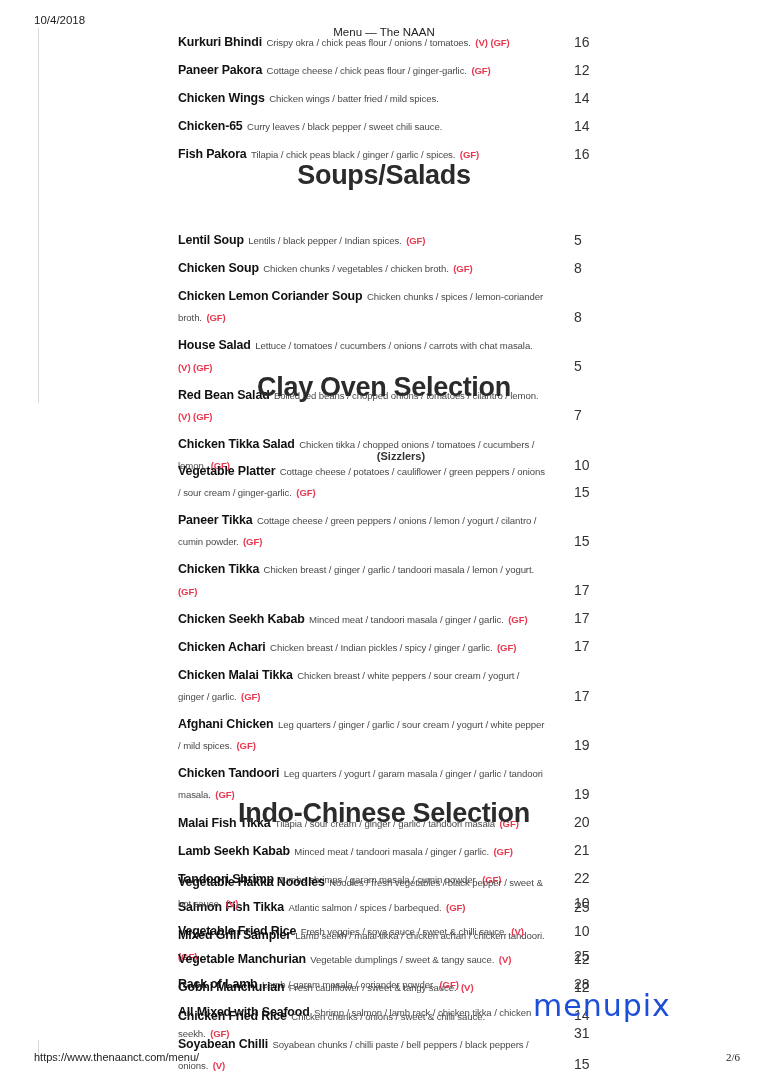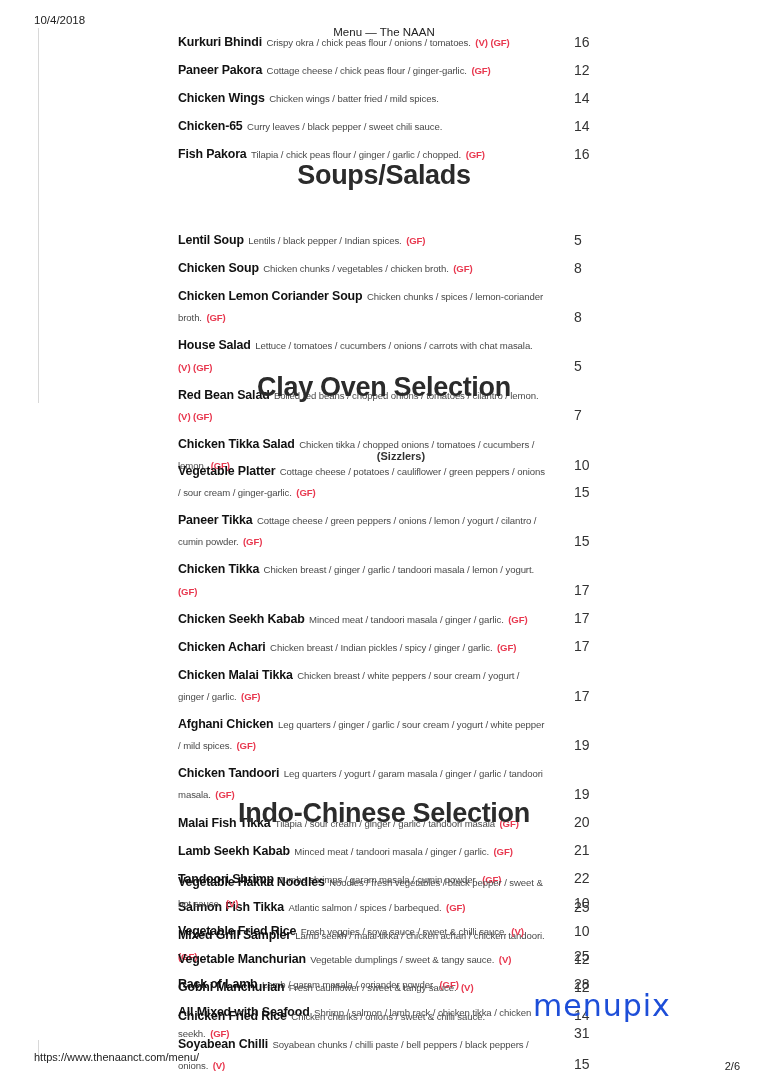--- a/index.html
+++ b/index.html
@@ -53,22 +53,23 @@
   }
   .print-footer .pf-url {
     position: absolute;
     left: 34px;
     top: 0;
     white-space: nowrap;
   }
   .print-footer .pf-page {
     position: absolute;
     right: 28px;
-    top: 9px;
+    top: 0;
     white-space: nowrap;
+    font-family: Liberation Serif, serif;
   }
 
   
   .margin-rule {
     position: absolute;
     left: 38px;
     top: 28px;
     width: 1px;
     height: 375px;
     background: #d8d8d8;
@@ -191,21 +192,21 @@
         <span class="mi-price">14</span>
       </div>
       <div class="menu-item">
         <span class="mi-name">Chicken-65</span>
         <span class="mi-desc">Curry leaves / black pepper / sweet chili sauce.</span>
         <span class="mi-tag"></span>
         <span class="mi-price">14</span>
       </div>
       <div class="menu-item">
         <span class="mi-name">Fish Pakora</span>
-        <span class="mi-desc">Tilapia / chick peas flour / ginger / garlic / chopped.</span>
+        <span class="mi-desc">Tilapia / chick peas black / ginger / garlic / spices.</span>
         <span class="mi-tag">(GF)</span>
         <span class="mi-price">16</span>
       </div>
     </div>
   </div>
 
   <h2 class="section-heading" style="position:absolute; top:160px; left:0; width:768px;">Soups/Salads</h2>
   <div style="position:absolute; top:228px; left:0; width:632px;">
     <div class="menu-list">
       <div class="menu-item">

